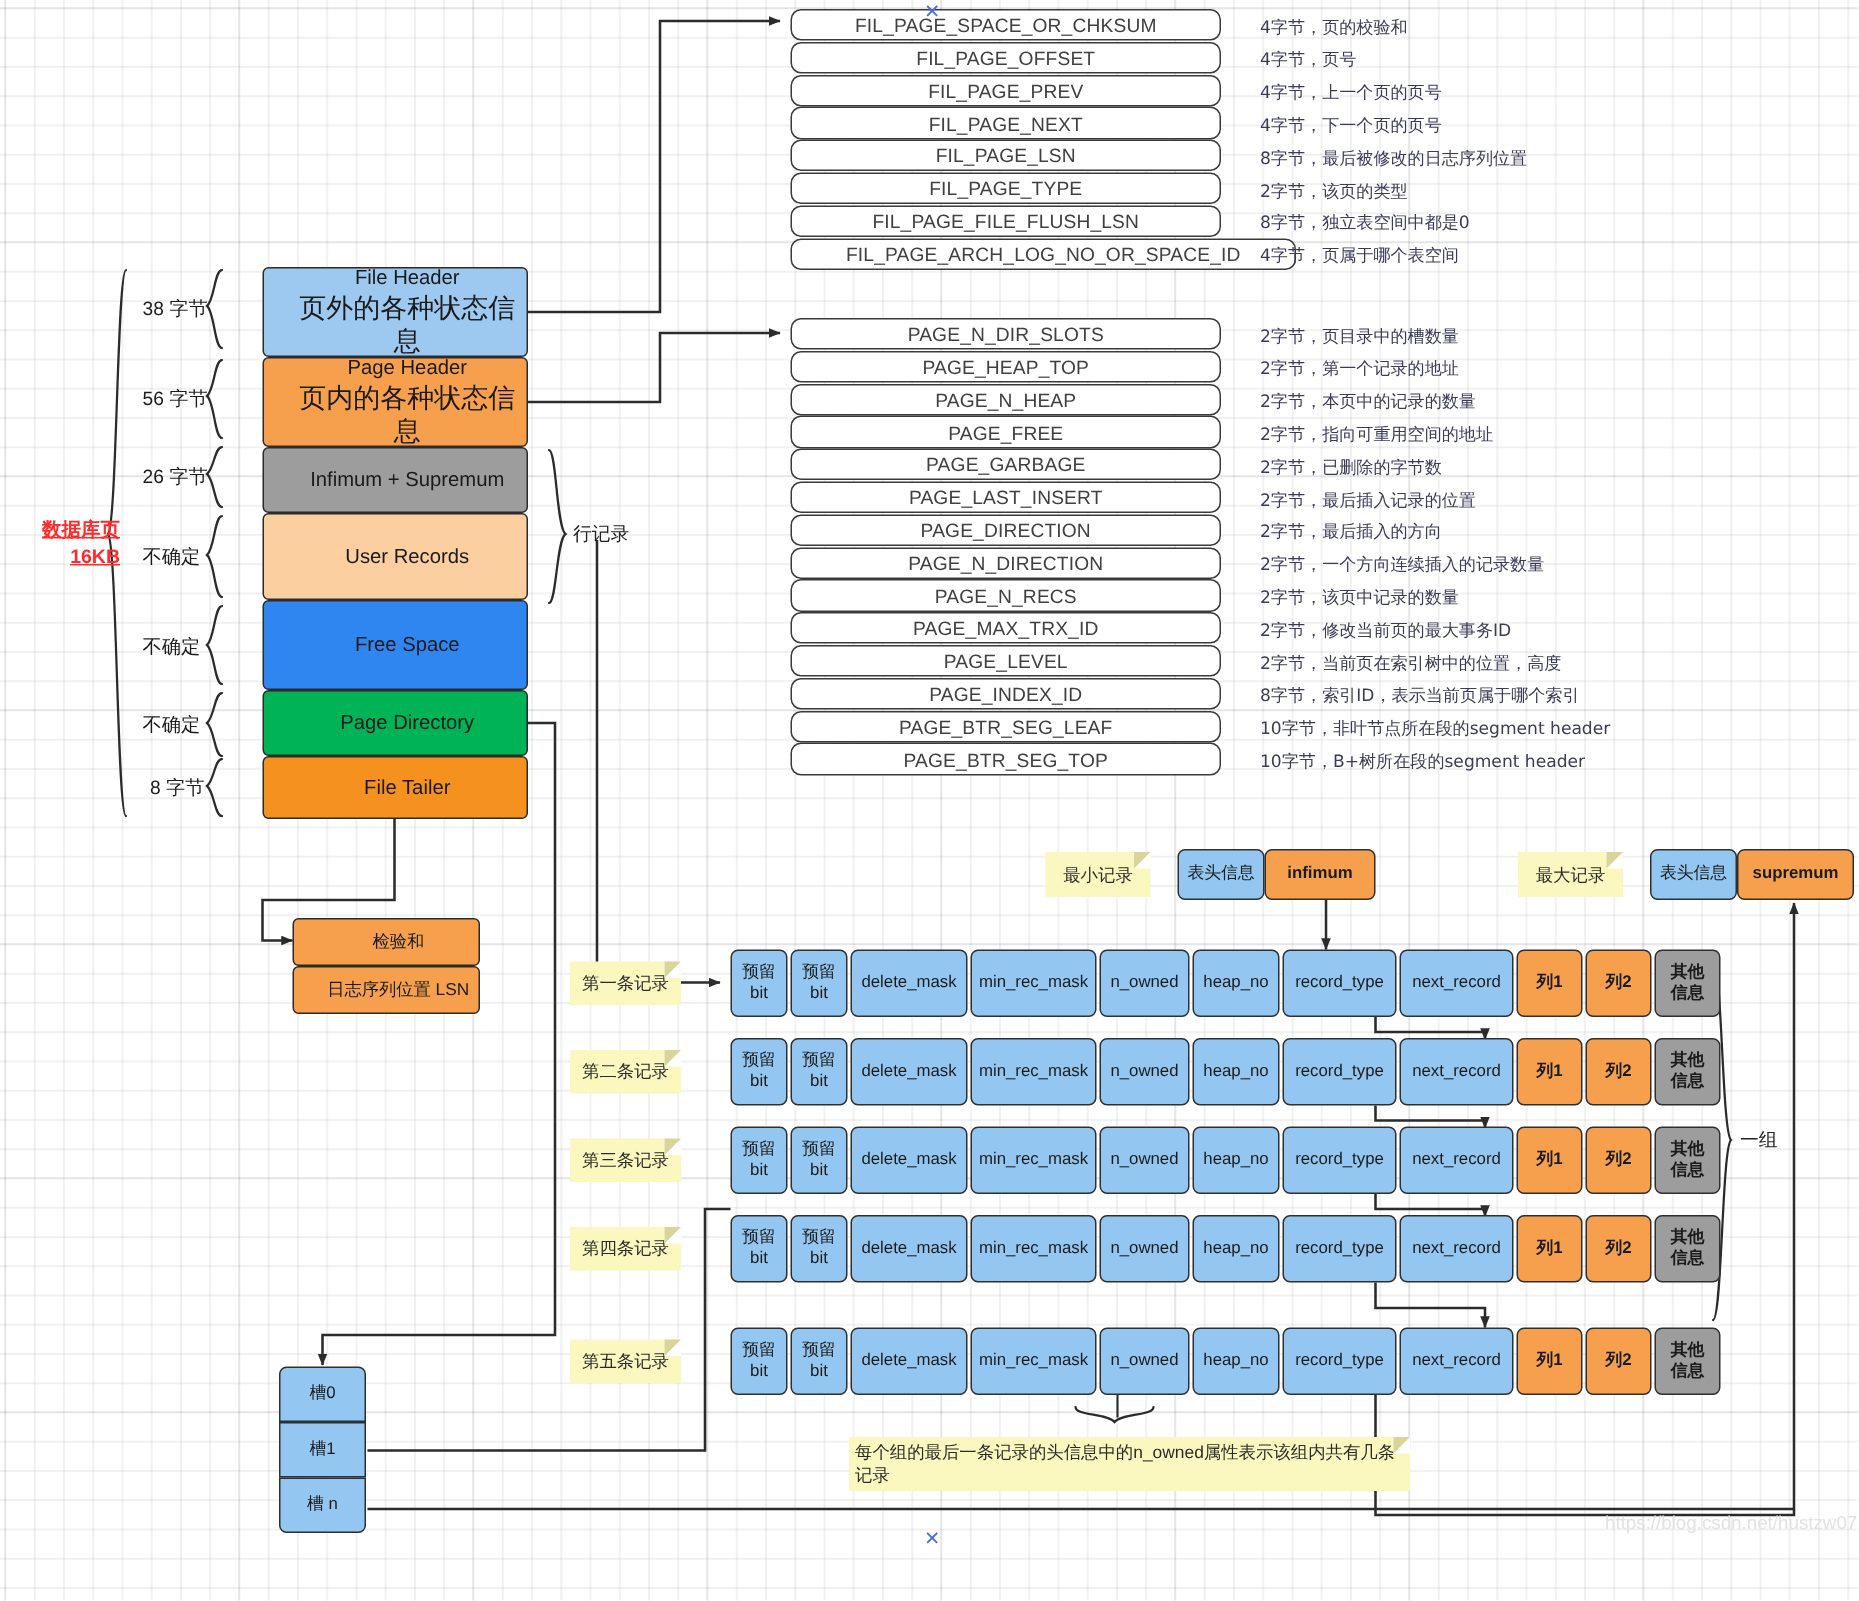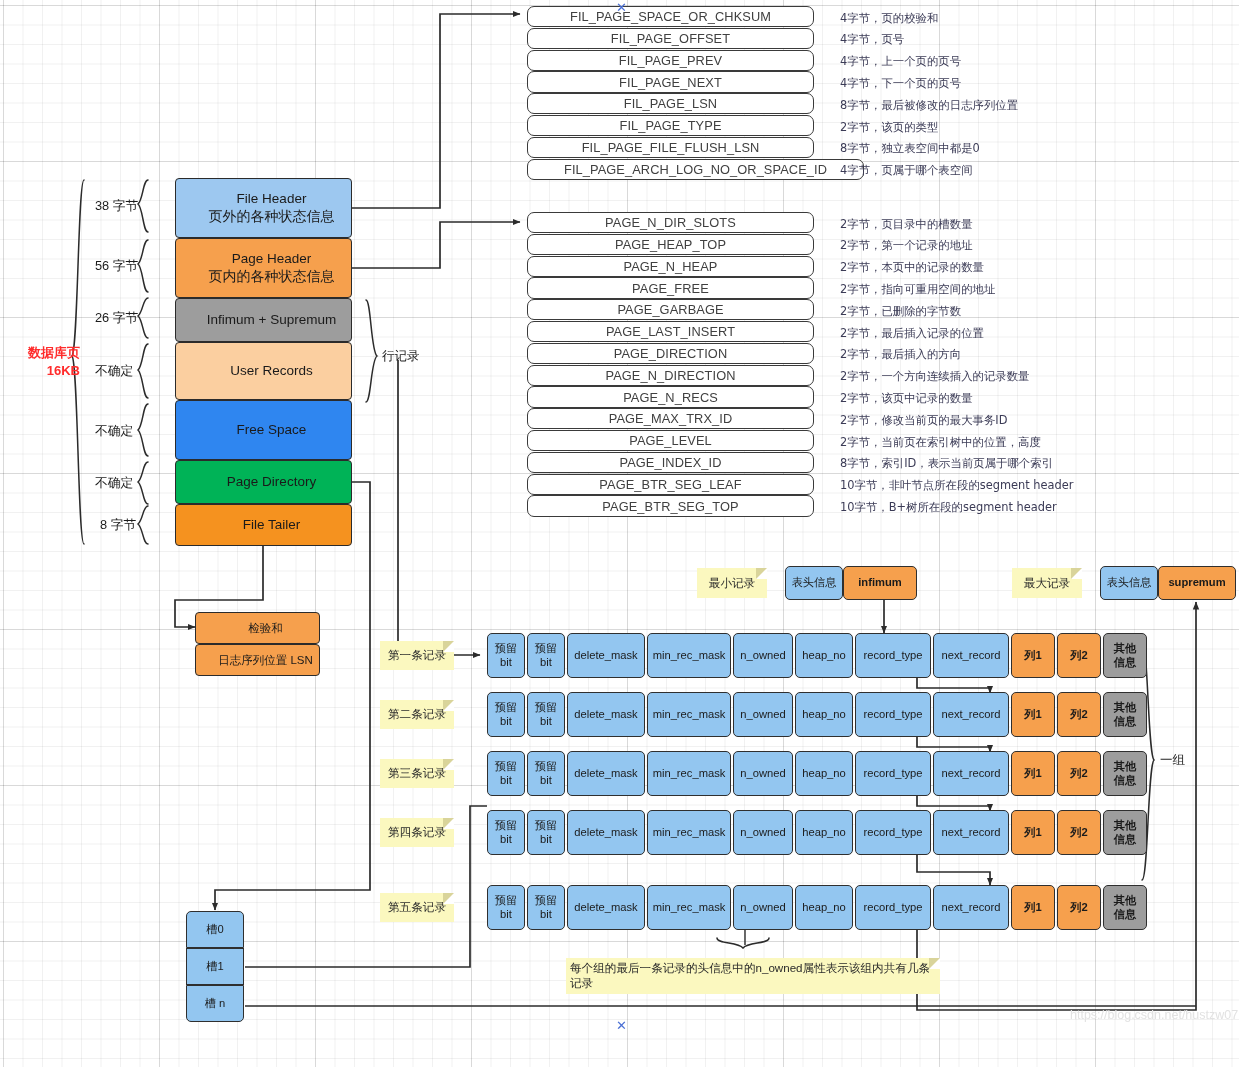--- a/index.html
+++ b/index.html
@@ -31,21 +31,21 @@
   .pgblk {
     border:1.6px solid #2b2b2b;
     border-radius:4px;
     text-align:center;
     line-height:1.25;
     font-size:13.5px;
     color:#1a1a1a;
     flex-direction:column;
     padding-left:16px;
   }
-  .pgblk .l2 { font-size:14px;text-align:center; }
+  .pgblk .l2 { font-size:18px;text-align:center; }
 
   
   .fieldrow {
     border:1.4px solid #3a3a3a;
     border-radius:7px;
     background:#ffffff;
     font-size:12.8px;
     color:#404040;
     letter-spacing:.1px;
     white-space:nowrap;
@@ -148,21 +148,21 @@
     <path d="M84,180 C78,180 78,350 72,356 C78,362 78,544 84,544"></path>
 
     <path d="M366,300 C371,300 371,352 377,356 C371,360 371,402 366,402"></path>
 
     <path d="M1142,640 C1148,640 1148,755 1154,760 C1148,765 1148,880 1142,880"></path>
 
     <path d="M717,938 C717,944 738,942 743,948 C748,942 769,944 769,938"></path>
   </g>
 </svg>
 
-<div class="red-label" style="left:2px; top:344px; width:78px;">
+<div class="red-label" style="left:2px; top:344px; width:78px;text-decoration:underline;">
   <span>数据库页</span><br>
   <span>16KB</span>
 </div>
 
 <div class="sz-label" style="left:95px; top:198px;">38 字节</div>
 <div class="sz-label" style="left:95px; top:258px;">56 字节</div>
 <div class="sz-label" style="left:95px; top:310px;text-align:right;">26 字节</div>
 <div class="sz-label" style="left:95px; top:363px;">不确定</div>
 <div class="sz-label" style="left:95px; top:423px;">不确定</div>
 <div class="sz-label" style="left:95px; top:475px;">不确定</div>

